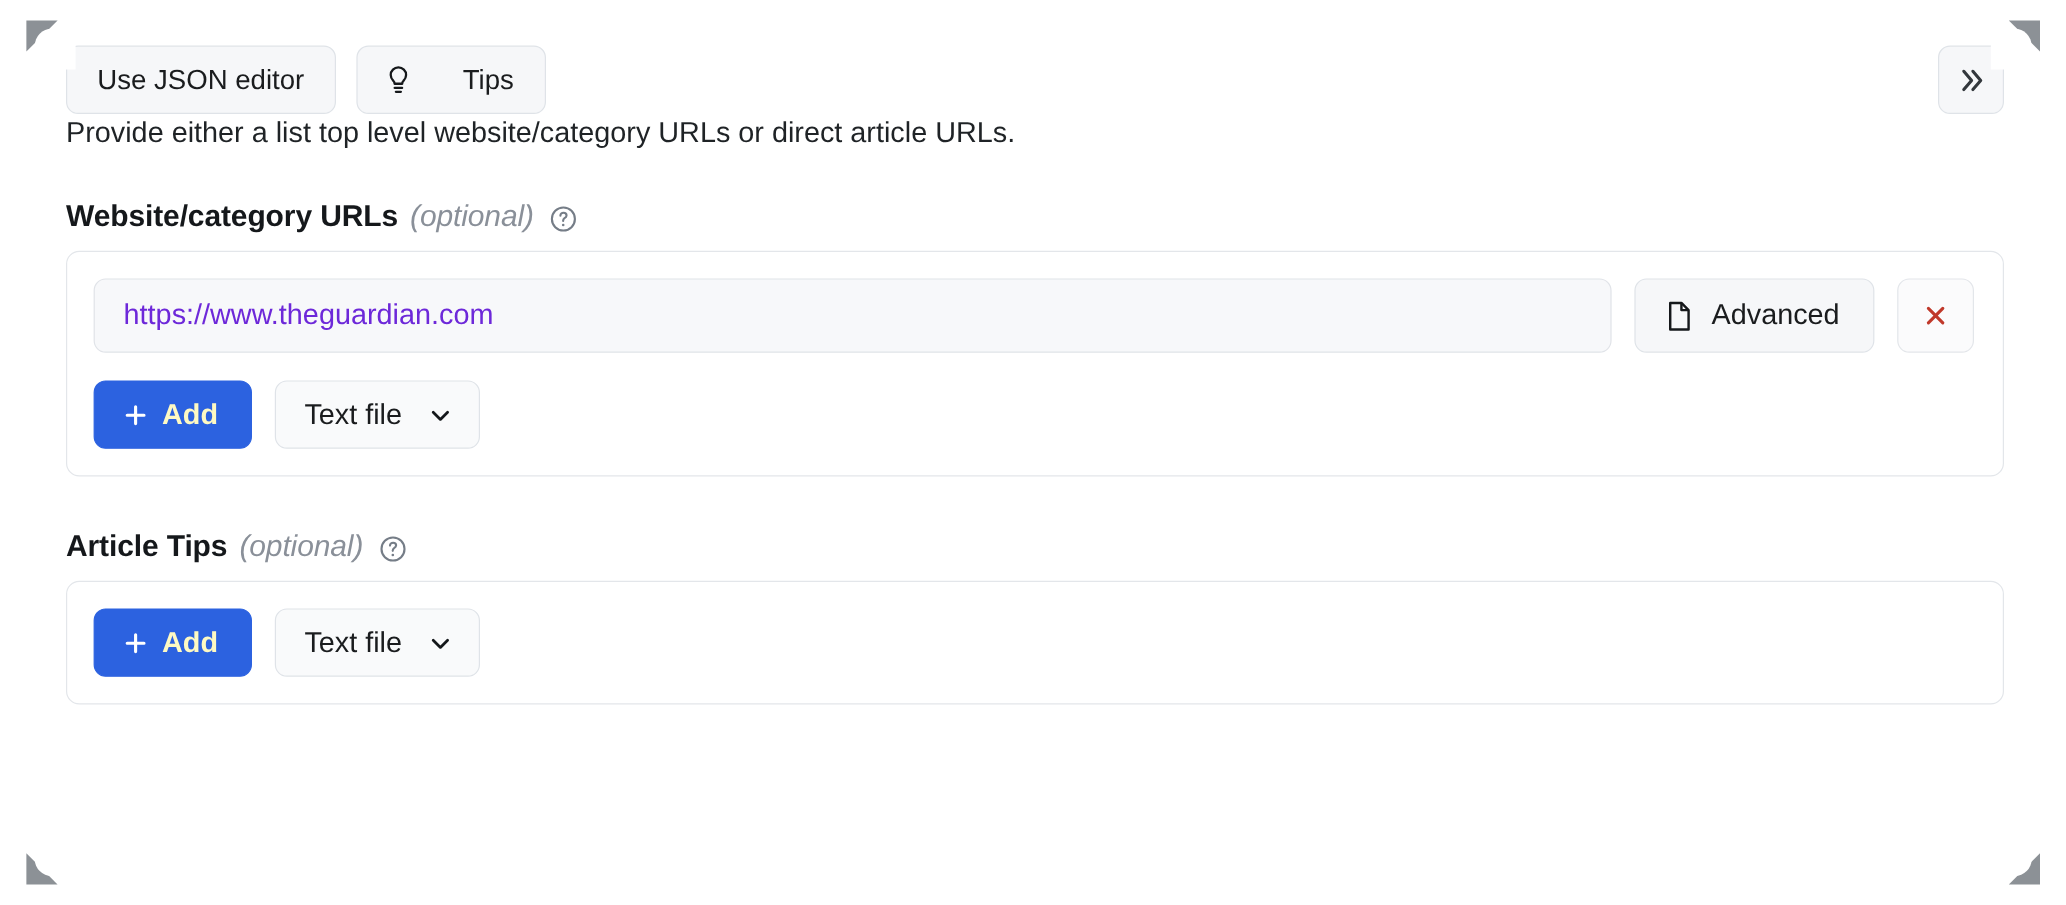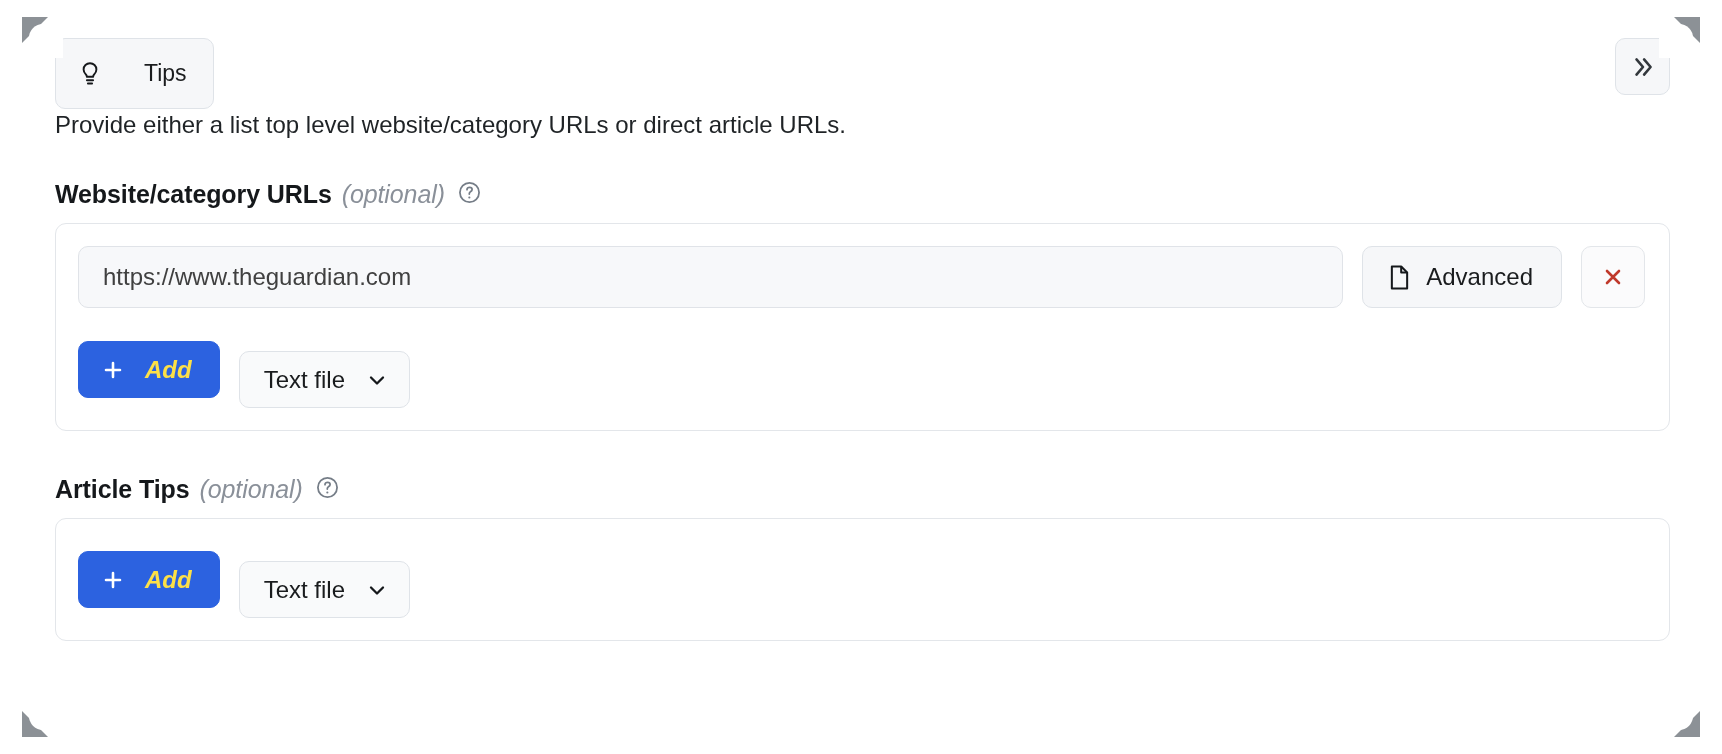--- a/index.html
+++ b/index.html
@@ -98,21 +98,21 @@
     cursor: pointer;
     white-space: nowrap;
   }
 
   .btn-json {
     height: 57px;
     padding: 0 25px;
     font-weight: 400;
   }
   .btn-tips {
-    height: 71px;
+    height: 57px;
     padding: 0 26px 0 22px;
     gap: 42px;
   }
 
   .btn-expand {
     position: absolute;
     right: 0;
     top: 0;
     width: 55px;
     height: 57px;
@@ -133,21 +133,21 @@
     color: #1f2326;
     line-height: 1.3;
   }
 
   
   .group { margin-top: 40px; }
   .group.second { margin-top: 44px; }
 
   .group-label {
     display: flex;
-    align-items: flex-start;
+    align-items: flex-end;
     gap: 10px;
     font-size: 25px;
     color: #15181b;
     font-weight: 700;
     margin-bottom: 14px;
     letter-spacing: -0.1px;
   }
   .group-label .optional {
     font-weight: 400;
     color: #8a9099;
@@ -170,21 +170,21 @@
   }
 
   .url-input {
     flex: 1 1 auto;
     height: 62px;
     background: #f7f8fa;
     border: 1px solid #e0e3e8;
     border-radius: 10px;
     padding: 0 24px;
     font-size: 24px;
-    color: #404040;
+    color: #6d28d9;
     font-family: "Liberation Sans", sans-serif;
     outline: none;
     min-width: 0;
   }
   .url-input::placeholder { color: #9aa1aa; }
 
   .btn-advanced {
     height: 62px;
     padding: 0 28px 0 24px;
     gap: 14px;
@@ -210,53 +210,54 @@
     align-items: center;
     gap: 19px;
     margin-top: 23px;
   }
   .group.second .actions-row { margin-top: 0; }
 
   .btn-add {
     display: inline-flex;
     align-items: center;
     justify-content: center;
-    gap: 20px;
+    gap: 10px;
     height: 57px;
     padding: 0 27px 0 22px;
     background: #2c62e0;
     border: 1px solid #2c62e0;
     border-radius: 10px;
-    color: #fde047;
+    color: #fef9c3;
     font-size: 24px;
     font-weight: 700;
     cursor: pointer;
     font-family: "Liberation Sans", sans-serif;
-    font-style: italic;
   }
 
   .btn-select {
     height: 57px;
     padding: 0 20px 0 24px;
     gap: 20px;
     font-size: 24px;
     background: #f9fafb;
     border-radius: 10px;
-    margin-top: 20px;
   }
 </style>
 </head>
 <body>
 
 <div id="root">
 
   <div class="page">
 
     <div class="toolbar">
 
+      <button class="btn btn-json">
+        <span>Use JSON editor</span>
+      </button>
 
       <button class="btn btn-tips">
         <span class="icon">
           <svg width="24" height="26" viewBox="0 0 24 26" fill="none">
             <path d="M12 2.2c-3.6 0-6.4 2.8-6.4 6.2 0 2.2 1.1 3.8 2.2 5 .6.7 1 1.2 1 1.9v.5h6.4v-.5c0-.7.4-1.2 1-1.9 1.1-1.2 2.2-2.8 2.2-5 0-3.4-2.8-6.2-6.4-6.2z" stroke="#15181b" stroke-width="1.9" stroke-linejoin="round" fill="none"></path>
             <path d="M8.9 19.3h6.2" stroke="#15181b" stroke-width="1.9" stroke-linecap="round"></path>
             <path d="M9.9 22.5h4.2" stroke="#15181b" stroke-width="1.9" stroke-linecap="round"></path>
           </svg>
         </span>
         <span>Tips</span>

